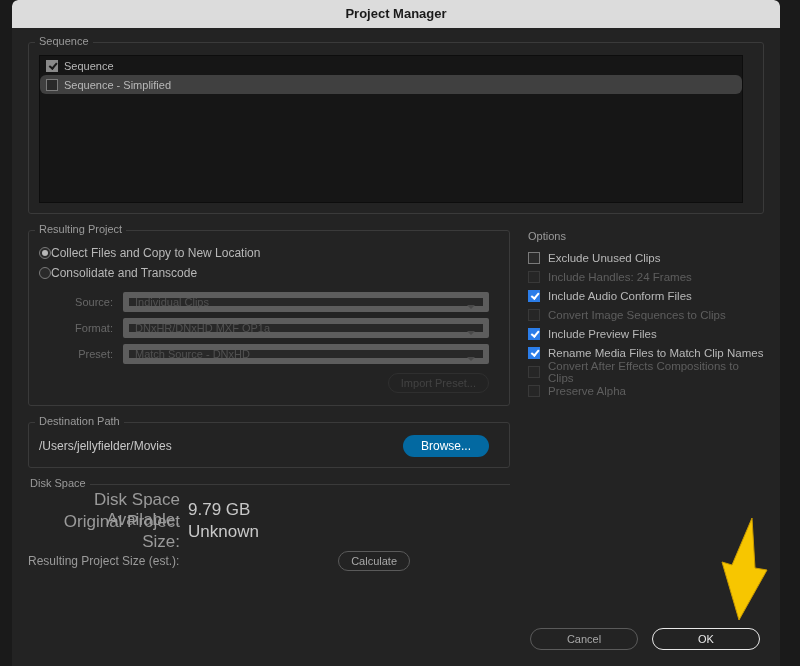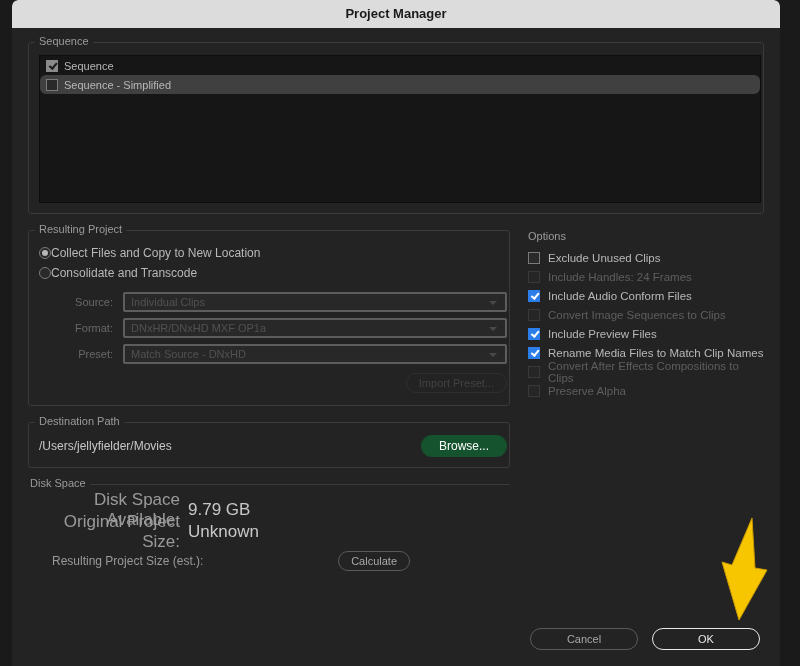--- a/index.html
+++ b/index.html
@@ -33,21 +33,21 @@
     border-radius: 6px 6px 0 0;
   }
   .body {
     padding: 14px 16px 0 16px;
   }
   
   .group {
     position: relative;
     border: 1px solid #3a3a3a;
     border-radius: 3px;
-    padding: 12px 2px 10px 10px;
+    padding: 12px 20px 10px 10px;
     margin-bottom: 16px;
   }
   .group-label {
     position: absolute;
     top: -8px;
     left: 6px;
     background: #232323;
     padding: 0 4px;
     font-size: 11px;
     color: #9a9a9a;
@@ -99,21 +99,21 @@
     border:1px solid #7a7a7a; background:#2a2a2a;
     display:inline-flex; align-items:center; justify-content:center;
     flex-shrink:0;
   }
   .radio.checked::after { content:""; width:6px; height:6px; border-radius:50%; background:#b8b8b8; }
   
   .form-rows { margin-top:6px; padding-left:20px; opacity:.45; }
   .form-row { display:flex; align-items:center; gap:10px; height:26px; }
   .form-row .lbl { width:54px; text-align:right; font-size:11px; }
   .select {
-    flex:1; height:20px; background:#2f2f2f; border:2px solid #a3a3a3;
+    flex:1; height:20px; background:#2f2f2f; border:6px solid #a3a3a3;
     border-radius:2px; padding:0 6px; font-size:11px; color:#888;
     display:flex; align-items:center; position:relative;
   }
   .select::after {
     content:""; position:absolute; right:8px; top:7px;
     border:4px solid transparent; border-top-color:#777;
   }
   .btn-outline {
     height:20px; padding:0 12px;
     background:transparent; border:1px solid #5a5a5a; border-radius:10px;
@@ -122,28 +122,28 @@
     cursor:pointer;
   }
   .btn-outline.disabled { opacity:.5; }
   
   .opt-row { display:flex; align-items:center; gap:8px; height:19px; font-size:11.5px; }
   .opt-row.disabled { color:#5e5e5e; }
   
   .dest-row { display:flex; align-items:center; justify-content:space-between; }
   .browse-btn {
     height:22px; padding:0 18px;
-    background:#14532d; color:#fff; border:none;
+    background:#0369a1; color:#fff; border:none;
     border-radius:11px; font-size:12px; cursor:pointer;
   }
   
   .ds-row { display:flex; align-items:center; height:22px; font-size:17px; }
   .ds-lbl { width:160px; text-align:right; padding-right:8px; color:#9a9a9a; }
   .ds-val { color:#c8c8c8; }
-  .calc-row { display:flex; align-items:center; gap:12px; margin-top:8px;margin-left:24px; }
+  .calc-row { display:flex; align-items:center; gap:12px; margin-top:8px; }
   
   .footer {
     position:absolute; bottom:16px; right:20px;
     display:flex; gap:14px;
   }
   .footer .btn-outline { width:108px; height:22px; border-radius:11px; justify-content:center; }
   .footer .ok { border:1.5px solid #e8e8e8; color:#e8e8e8; }
   
   .arrow {
     position:absolute;

